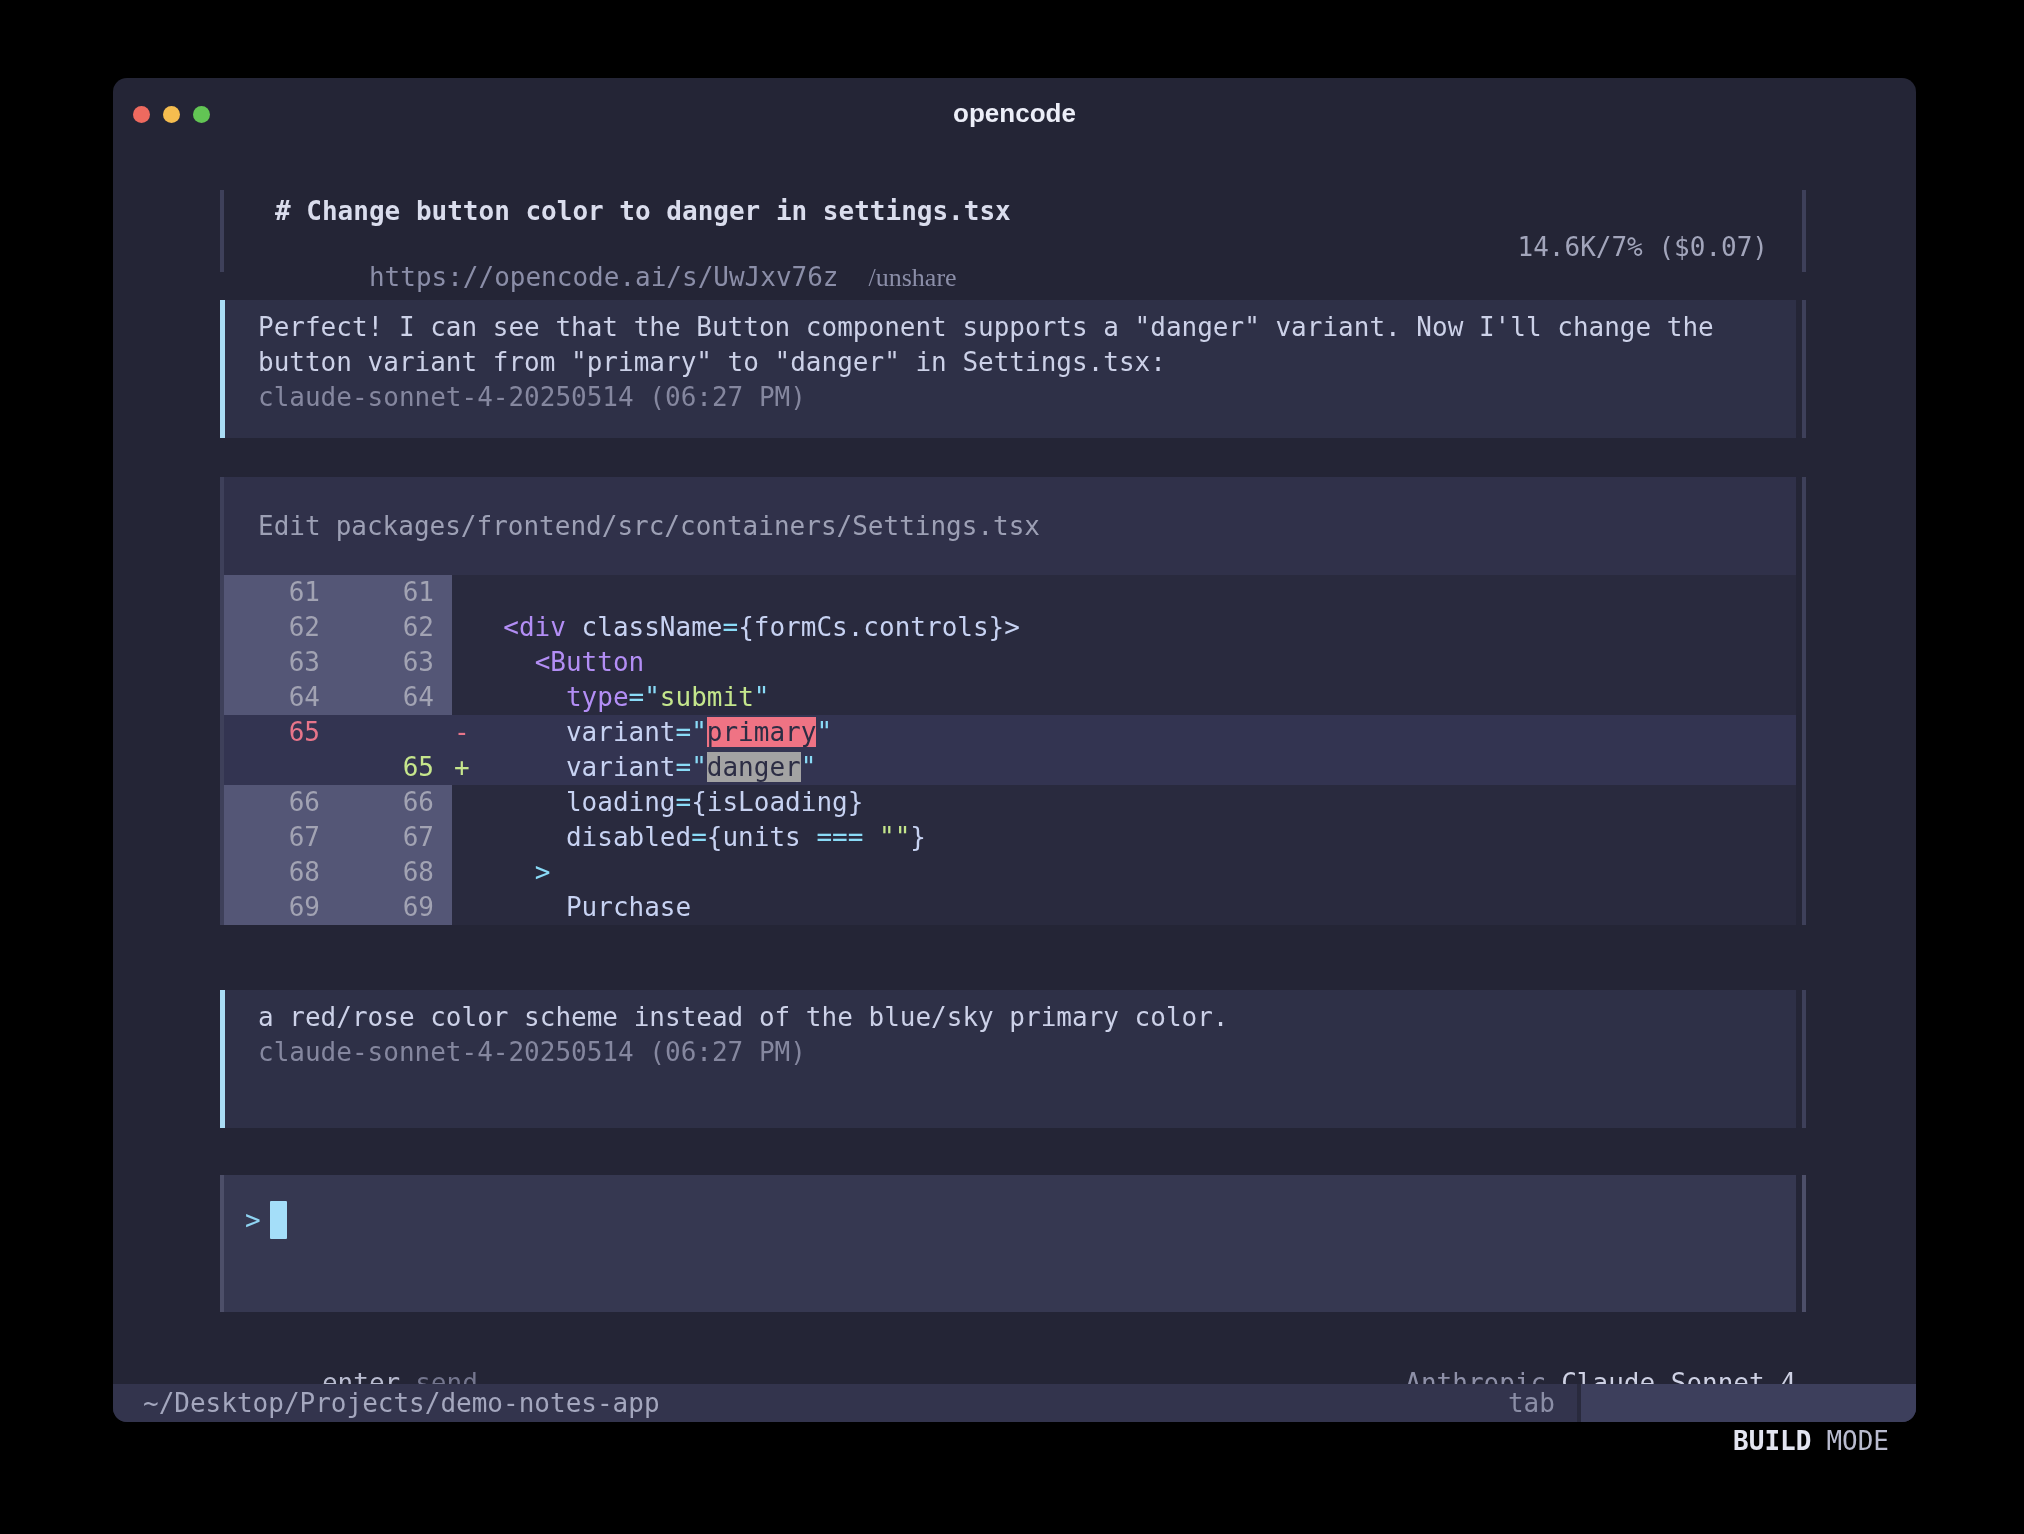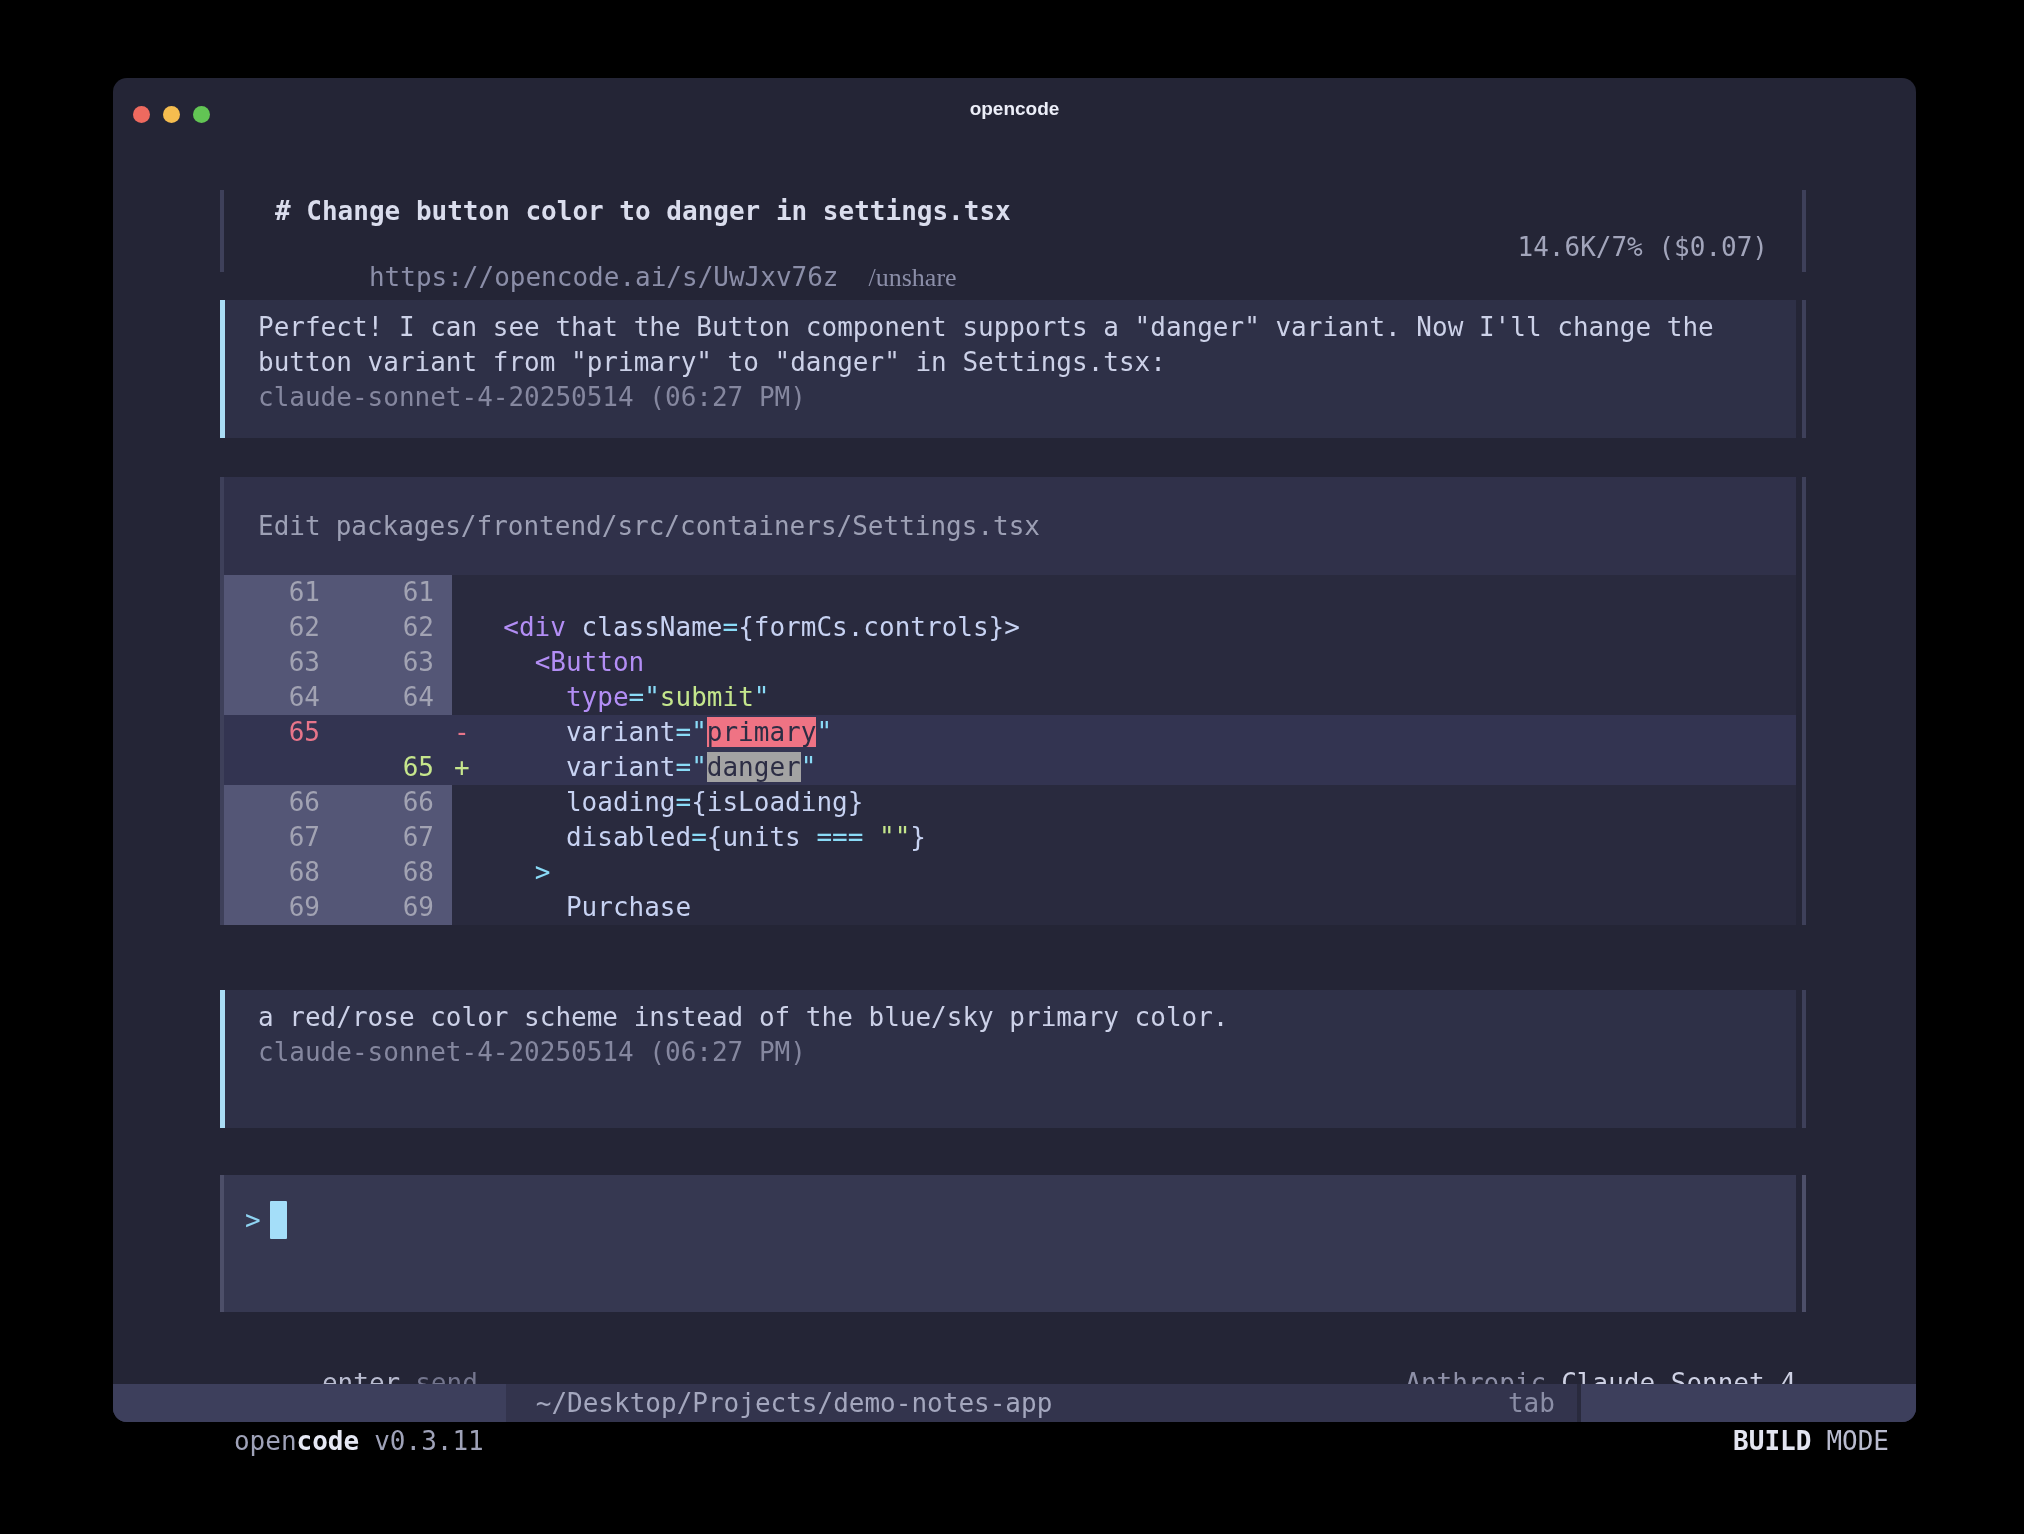--- a/index.html
+++ b/index.html
@@ -9,21 +9,21 @@
     background:#242536;border-radius:14px;font-family:"DejaVu Sans Mono",monospace;
     font-size:26px;color:#c7d2f2;
   }
   
   .titlebar{position:absolute;top:0;left:0;right:0;height:62px;}
   .tl{position:absolute;top:28px;width:17px;height:17px;border-radius:50%;}
   .tl.close{left:20px;background:#ee6a5f;}
   .tl.min{left:50px;background:#f5bd4f;}
   .tl.zoom{left:80px;background:#62c554;}
   .win-title{position:absolute;top:20px;left:0;right:0;text-align:center;
-    font-family:"Liberation Sans",sans-serif;font-weight:700;font-size:19px;color:#eceef8;}
+    font-family:"Liberation Sans",sans-serif;font-weight:700;font-size:26px;color:#eceef8;}
   
   .section{position:absolute;left:107px;width:1586px;}
   .vline{position:absolute;top:0;bottom:0;width:4px;background:#3e405a;}
   .vline.l{left:0;} .vline.r{right:0;}
   
   .share{top:112px;height:82px;padding:6px 38px 0 55px;}
   .share .trow{height:30px;line-height:30px;margin-bottom:6px;white-space:pre;}
   .share .stitle{font-weight:700;color:#dadded;}
   .share .surl{color:#8b8ea8;}
   .share .unshare{color:#8b8ea8;margin-left:30px;font-family:Liberation Serif, serif;}
@@ -204,23 +204,20 @@
   <div class="section hints">
     <div>
       <span class="hint-enter">enter</span><span class="hint-send">send</span>
     </div>
     <div>
       <span class="provider">Anthropic</span><span class="model">Claude Sonnet 4</span>
     </div>
   </div>
 
   <div class="statusbar">
-    <div class="sb-app">
-      <span class="sb-open">open</span><span class="sb-code">code</span><span class="sb-ver">v0.3.11</span>
-    </div>
     <div class="sb-cwd">~/Desktop/Projects/demo-notes-app</div>
     <div class="sb-right">
       <span class="sb-tab">tab</span>
       <span class="sb-div"></span>
       <span class="sb-mode">
         <span class="sb-build">BUILD</span><span class="sb-moderest">MODE</span>
       </span>
     </div>
   </div>
 

